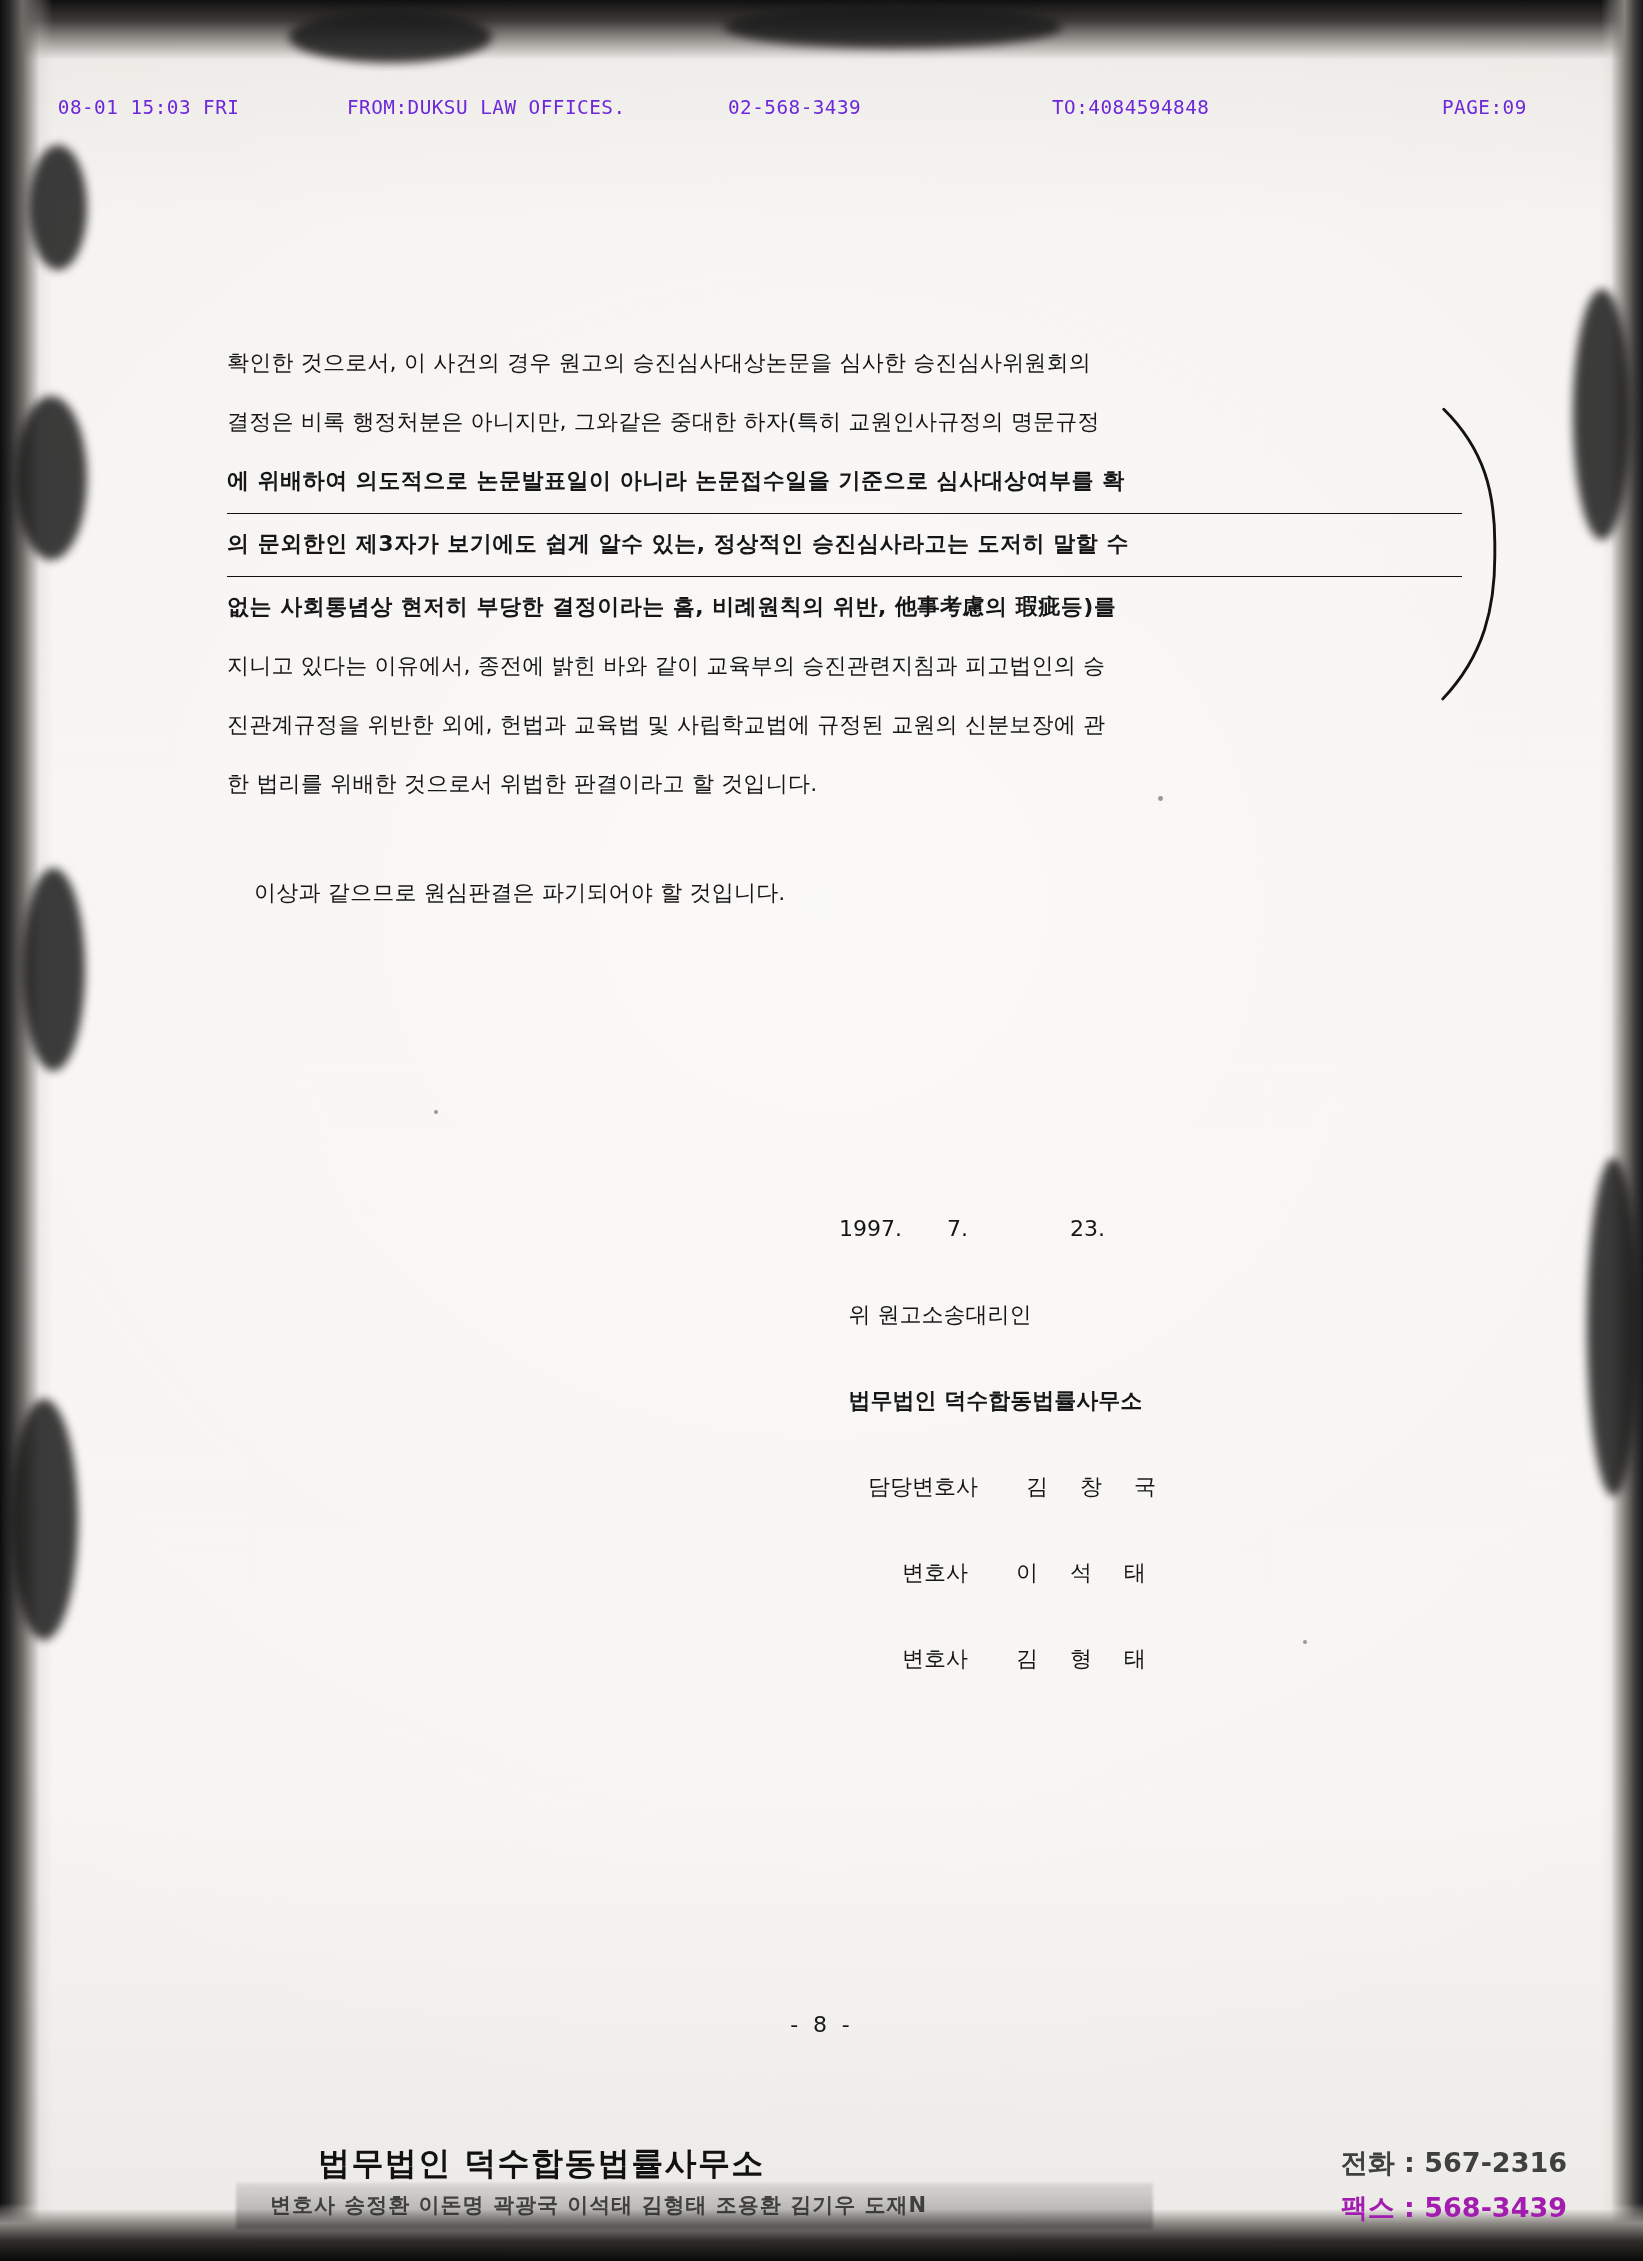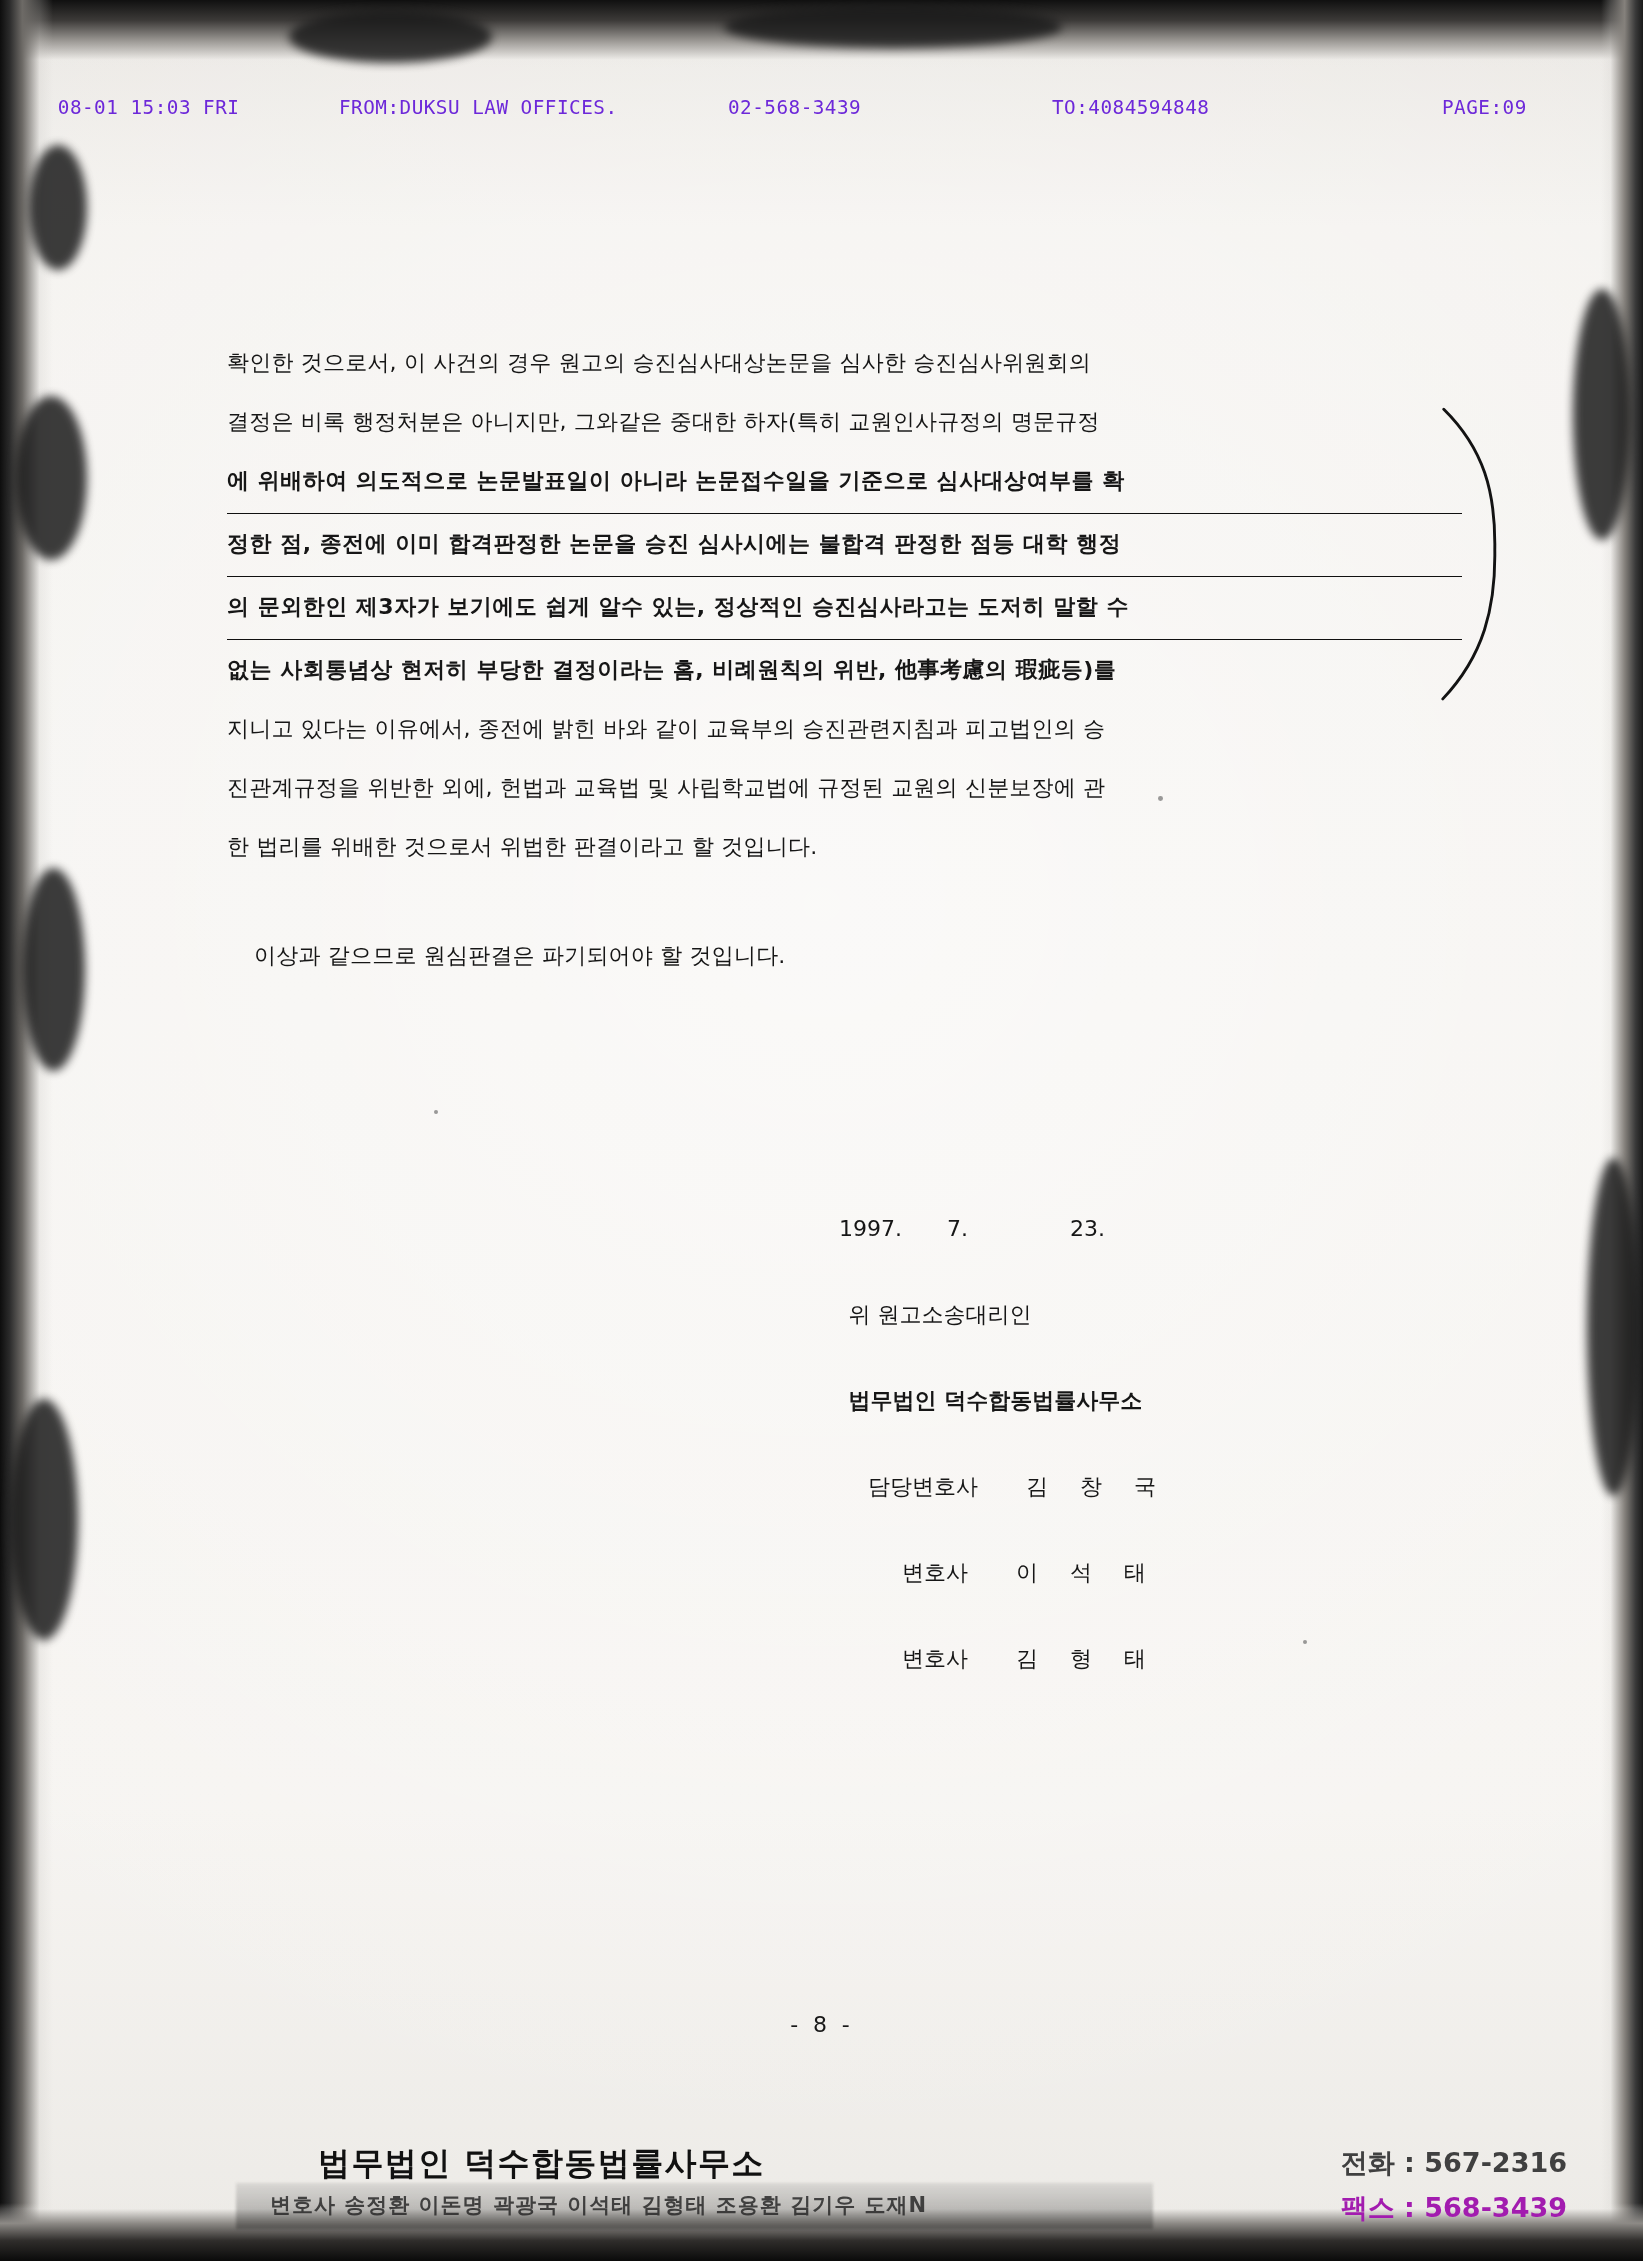--- a/index.html
+++ b/index.html
@@ -73,21 +73,21 @@
     right: 53px;
     height: 25px;
     font-family: "DejaVu Sans Mono", monospace;
     font-size: 19.3px;
     letter-spacing: 0.5px;
     color: #6d28d9;
     white-space: nowrap;
   }
   .fax-header span { position: absolute; top: 0; }
   .fh-datetime { left: 4.8px; }
-  .fh-from { left: 286px; }
+  .fh-from { left: 294px; }
   .fh-number { left: 675px; }
   .fh-to { left: 999px; }
   .fh-page { left: 1389px; }
 
   
   .doc-body {
     position: absolute;
     left: 227px;
     top: 333px;
     width: 1235px;
@@ -246,21 +246,20 @@
     <span class="fh-number">02-568-3439</span>
     <span class="fh-to">TO:4084594848</span>
     <span class="fh-page">PAGE:09</span>
   </div>
 
   <div class="doc-body">
     <div class="para">
       <span class="ln">확인한 것으로서, 이 사건의 경우 원고의 승진심사대상논문을 심사한 승진심사위원회의</span>
       <span class="ln">결정은 비록 행정처분은 아니지만, 그와같은 중대한 하자(특히 교원인사규정의 명문규정</span>
       <span class="ln u-line hand">에 위배하여 의도적으로 논문발표일이 아니라 논문접수일을 기준으로 심사대상여부를 확</span>
-      <span class="ln u-line hand">정한 점, 종전에 이미 합격판정한 논문을 승진 심사시에는 불합격 판정한 점등 대학 행정</span>
       <span class="ln u-line hand">의 문외한인 제3자가 보기에도 쉽게 알수 있는, 정상적인 승진심사라고는 도저히 말할 수</span>
       <span class="ln hand">없는 사회통념상 현저히 부당한 결정이라는 홈, 비례원칙의 위반, 他事考慮의 瑕疵등)를</span>
       <span class="ln">지니고 있다는 이유에서, 종전에 밝힌 바와 같이 교육부의 승진관련지침과 피고법인의 승</span>
       <span class="ln">진관계규정을 위반한 외에, 헌법과 교육법 및 사립학교법에 규정된 교원의 신분보장에 관</span>
       <span class="ln">한 법리를 위배한 것으로서 위법한 판결이라고 할 것입니다.</span>
     </div>
 
     <div class="para para2">이상과 같으므로 원심판결은 파기되어야 할 것입니다.</div>
   </div>
 

